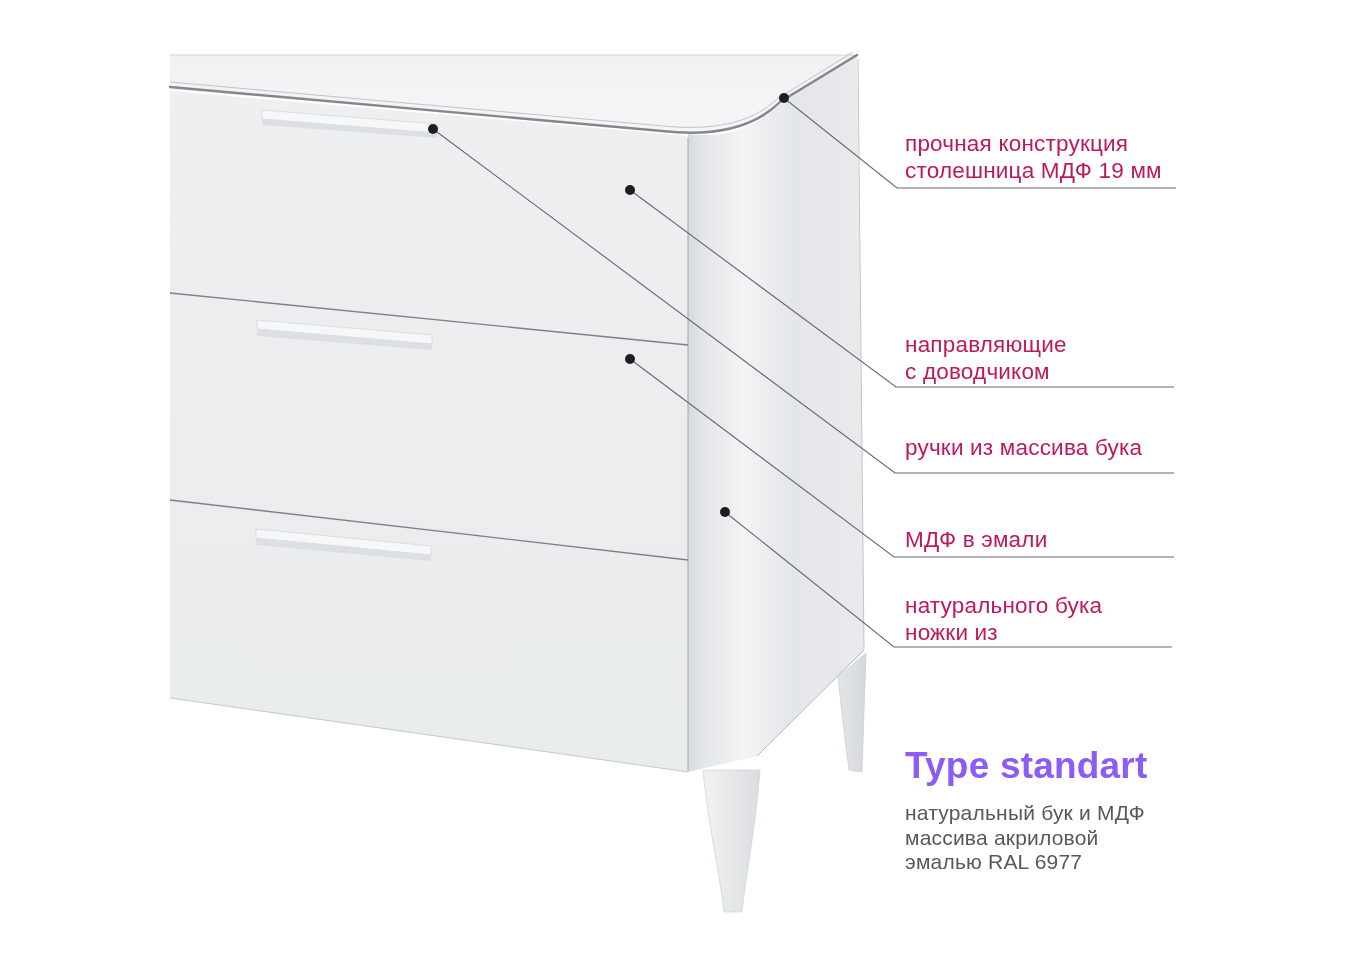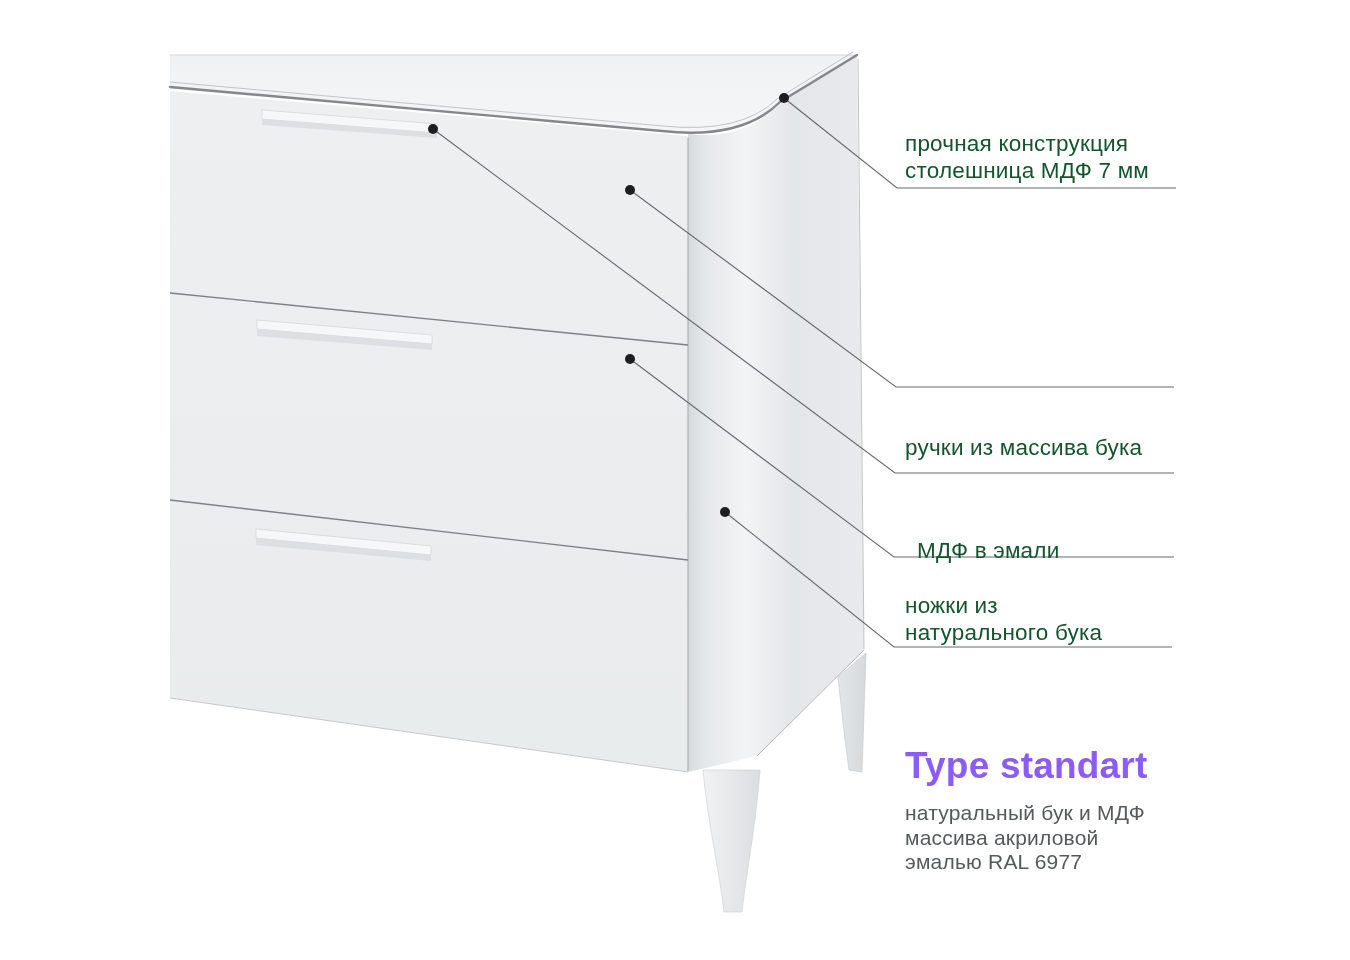--- a/index.html
+++ b/index.html
@@ -7,27 +7,27 @@
     position:relative;
     width:1350px;height:960px;
     background:#ffffff;
     overflow:hidden;
     font-family:"Liberation Sans","DejaVu Sans",sans-serif;
   }
   .art{position:absolute;left:0;top:0;}
   .ann{
     position:absolute;left:905px;
     font-size:22.5px;line-height:27px;
-    color:#14532d;letter-spacing:0.2px;
+    color:#be185d;letter-spacing:0.2px;
     white-space:nowrap;
   }
   .ann-tabletop{top:130px;}
   .ann-slides{top:331px;}
   .ann-handles{top:434px;}
-  .ann-mdf{top:537px;margin-left:12px;}
+  .ann-mdf{top:526px;}
   .ann-legs{top:592px;}
   .type-title{
     position:absolute;left:905px;top:745px;
     font-size:37px;line-height:42px;font-weight:700;
     color:#8b5cf6;letter-spacing:0.2px;white-space:nowrap;
   }
   .type-desc{
     position:absolute;left:905px;top:801px;
     font-size:21px;line-height:24.5px;
     color:#56595c;letter-spacing:0.2px;white-space:nowrap;
@@ -104,31 +104,35 @@
 
     <circle cx="784" cy="98" r="5" fill="#1c1e20"></circle>
     <circle cx="630" cy="190" r="5" fill="#1c1e20"></circle>
     <circle cx="433" cy="129" r="5" fill="#1c1e20"></circle>
     <circle cx="630" cy="359" r="5" fill="#1c1e20"></circle>
     <circle cx="725" cy="512" r="5" fill="#1c1e20"></circle>
   </svg>
 
   <div class="ann ann-tabletop">
     <div>прочная конструкция</div>
-    <div>столешница МДФ 7 мм</div>
+    <div>столешница МДФ 19 мм</div>
+  </div>
+  <div class="ann ann-slides">
+    <div>направляющие</div>
+    <div>с доводчиком</div>
   </div>
   <div class="ann ann-handles">
     <div>ручки из массива бука</div>
   </div>
   <div class="ann ann-mdf">
     <div>МДФ в эмали</div>
   </div>
   <div class="ann ann-legs">
+    <div>натурального бука</div>
     <div>ножки из</div>
-    <div>натурального бука</div>
   </div>
 
   <div class="type-title">Type standart</div>
   <div class="type-desc">
     <div>натуральный бук и МДФ</div>
     <div>массива акриловой</div>
     <div>эмалью RAL 6977</div>
   </div>
 
 </div>

